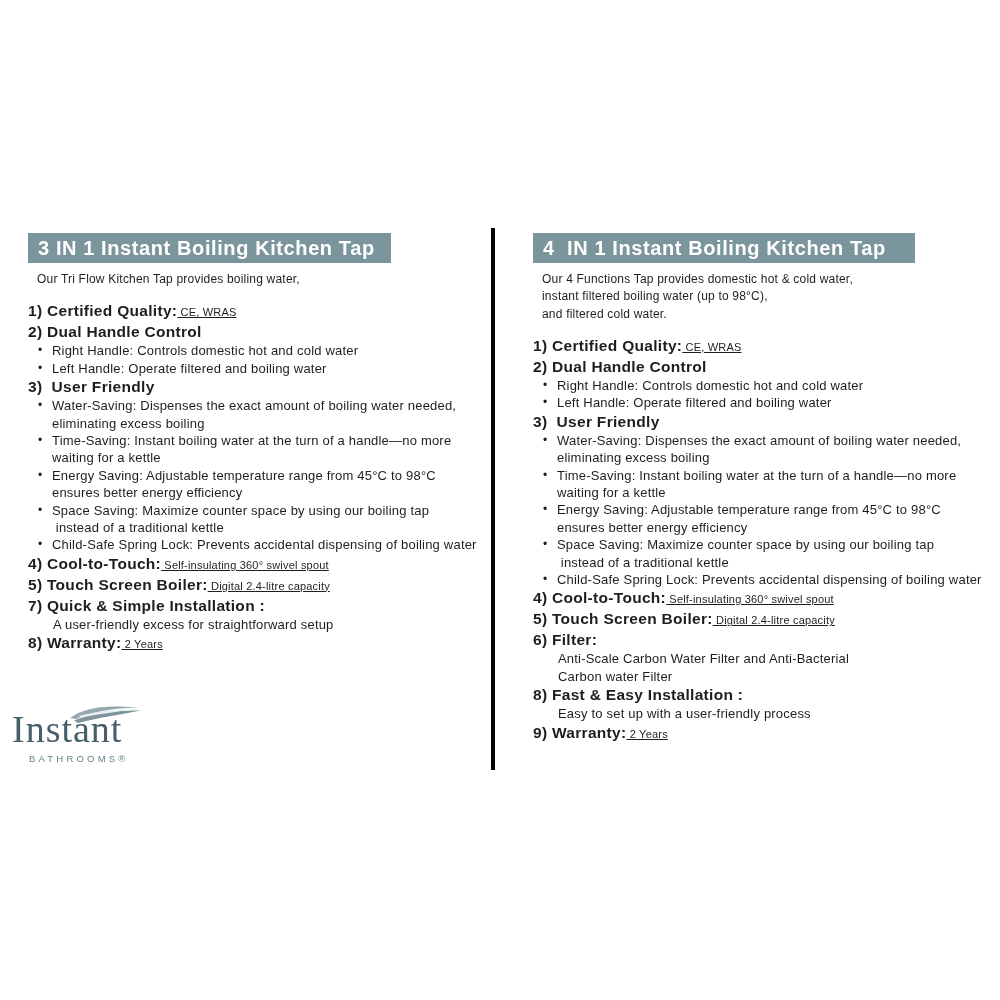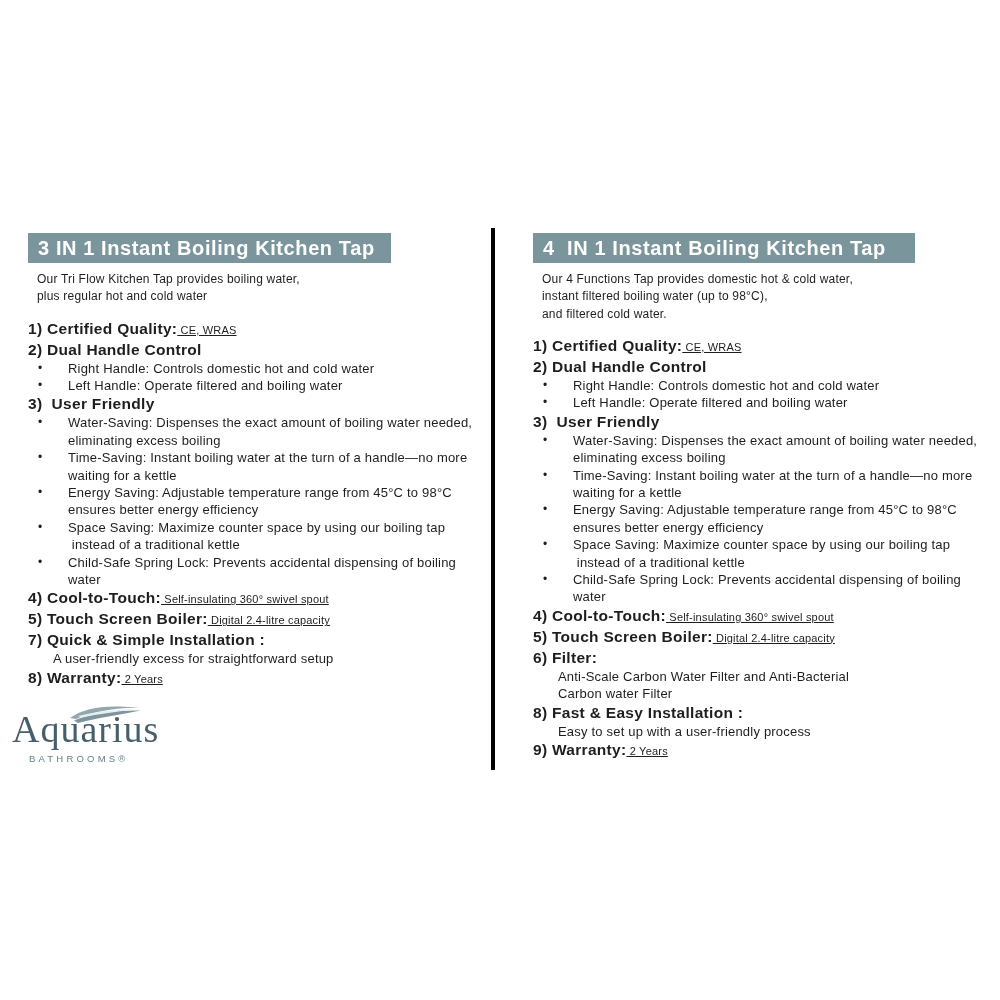--- a/index.html
+++ b/index.html
@@ -47,21 +47,21 @@
   .item-head .val { font-weight:normal; font-size:11px; letter-spacing:0.2px;text-decoration:underline; }
 
   .bullet {
     display:flex;
     font-size:13px;
     line-height:17.4px;
     padding-left:10px;
     letter-spacing:0.2px;
   }
   .bullet .dot { width:14px; flex:0 0 14px; font-size:12px; }
-  .bullet .btext div { white-space:pre-wrap;margin-left:16px; }
+  .bullet .btext div { white-space:pre-wrap; }
 
   .subline {
     font-size:13px;
     line-height:17.5px;
     padding-left:25px;
     letter-spacing:0.2px;
     white-space:pre-wrap;
   }
 
   .divider {
@@ -88,21 +88,20 @@
     white-space:pre;
   }
 </style>
 </head>
 <body>
 
 <div class="column col-left">
   <div class="header-bar">3 IN 1 Instant Boiling Kitchen Tap</div>
   <div class="intro">
       <div class="intro-line">Our Tri Flow Kitchen Tap provides boiling water,</div>
-      <div class="intro-line">plus regular hot and cold water</div>
     </div>
   <div class="items">
       <div class="item">
         <div class="item-head"><span class="lab">1) Certified Quality:</span><span class="val"> CE, WRAS</span></div>
       </div>
       <div class="item">
         <div class="item-head"><span class="lab">2) Dual Handle Control</span></div>
         <div class="bullet">
           <span class="dot">•</span>
           <div class="btext">
@@ -256,15 +255,15 @@
 <div class="divider"></div>
 
 <div class="logo">
   <span class="logo-wave">
     <svg viewBox="0 0 76 23" width="76" height="23" aria-hidden="true">
       <path d="M2 15 C 16 5, 36 1, 73 5 C 52 4, 26 8, 8 16 Z" fill="#92a7ae"></path>
       <path d="M6 17.5 C 24 10, 48 7, 73 7.5 C 56 11, 28 15, 10 20 Z" fill="#7e959e"></path>
       <path d="M10 13 C 30 8, 50 6, 68 6.5 C 50 8.5, 30 11, 14 14.5 Z" fill="#e8eef0"></path>
     </svg>
   </span>
-  <div class="logo-name">Aquarius</div>
+  <div class="logo-name">Instant</div>
   <div class="logo-sub">BATHROOMS®</div>
 </div>
 
 </body></html>

